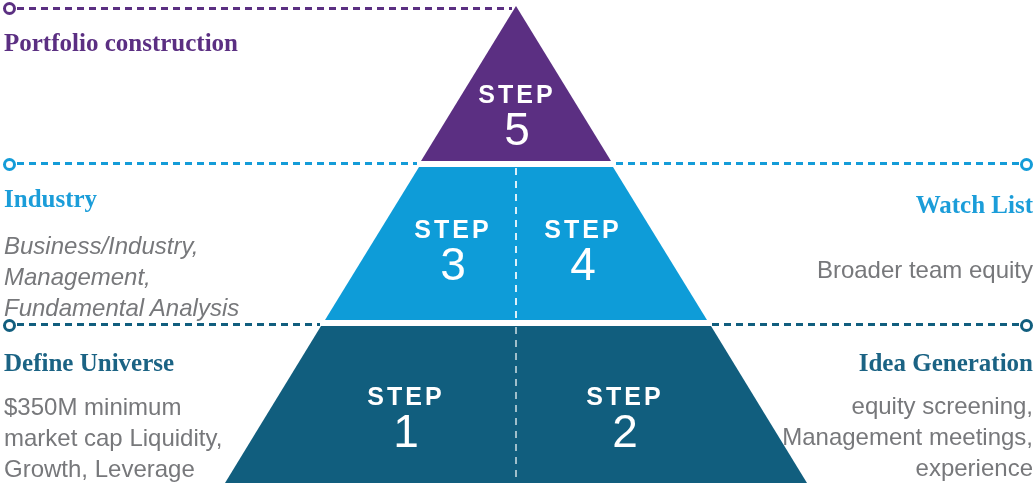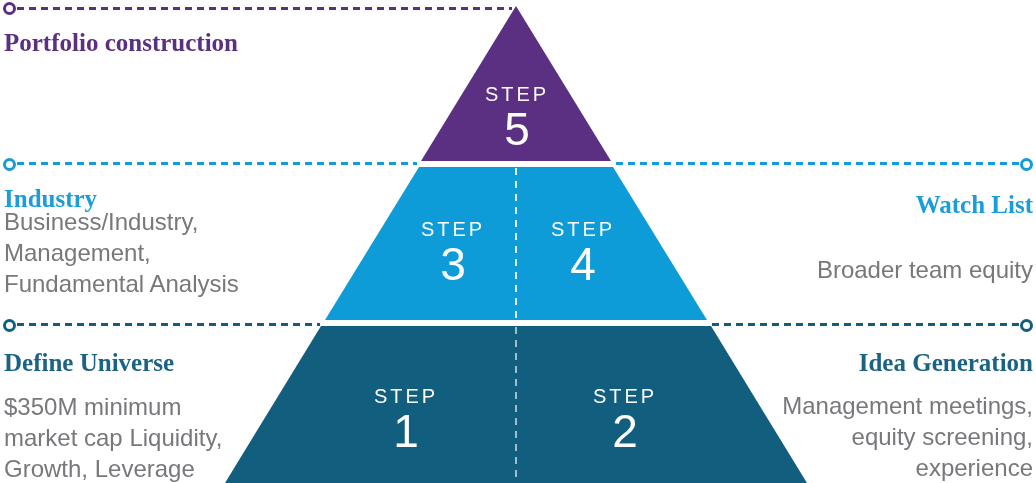--- a/index.html
+++ b/index.html
@@ -70,41 +70,41 @@
   .vline-bottom {
     top: 327px; height: 156px;
     background: repeating-linear-gradient(180deg, rgba(255,255,255,0.6) 0 7px, transparent 7px 13px);
   }
 
   
   .step {
     position: absolute; z-index: 5; color: #ffffff;
     text-align: center; transform: translateX(-50%);
   }
-  .step-word { font-size: 20px; font-weight: 400; letter-spacing: 3px; line-height: 20px; }
+  .step-word { font-size: 25px; font-weight: 700; letter-spacing: 3px; line-height: 20px; }
   .step-num  { font-size: 46px; font-weight: 400; line-height: 48px; margin-top: 1px; }
   .step-5 { left: 517px; top: 84px;  }
   .step-3 { left: 453px; top: 219px; }
   .step-4 { left: 583px; top: 219px; }
   .step-1 { left: 406px; top: 386px; }
   .step-2 { left: 625px; top: 386px; }
 
   
   .ann { position: absolute; z-index: 5; }
   .ann-left  { left: 4px; text-align: left; }
   .ann-right { right: 3px; text-align: right; }
   .ann-title { font-size: 25px; font-weight: 700; line-height: 26px; font-family: Liberation Serif, serif; }
   .title-purple { color: #5b2f82; }
   .title-blue   { color: #1b9dd9; }
   .title-teal   { color: #1b6384; }
   .ann-body { font-size: 24px; font-weight: 400; color: #77787b; line-height: 31px; }
 
   .pos-portfolio     { top: 30px;  }
   .pos-analysis-t    { top: 186px; }
-  .pos-analysis-b    { top: 206px; }
+  .pos-analysis-b    { top: 230px; font-style: italic; }
   .pos-define-t      { top: 350px; text-align: center; }
   .pos-define-b      { top: 391px; }
   .pos-watch-t       { top: 192px; }
   .pos-watch-b       { top: 254px; }
   .pos-idea-t        { top: 350px; }
   .pos-idea-b        { top: 390px; }
 </style>
 </head>
 <body>
 
@@ -166,18 +166,18 @@
     <div>Growth, Leverage</div>
   </div>
 
   <div class="ann ann-right ann-title title-blue pos-watch-t">Watch List</div>
   <div class="ann ann-right ann-body pos-watch-b">
     <div>Broader team equity</div>
   </div>
 
   <div class="ann ann-right ann-title title-teal pos-idea-t">Idea Generation</div>
   <div class="ann ann-right ann-body pos-idea-b">
+    <div>equity screening,</div>
     <div>Management meetings,</div>
-    <div>equity screening,</div>
     <div>experience</div>
   </div>
 
 </div>
 
 </body></html>

